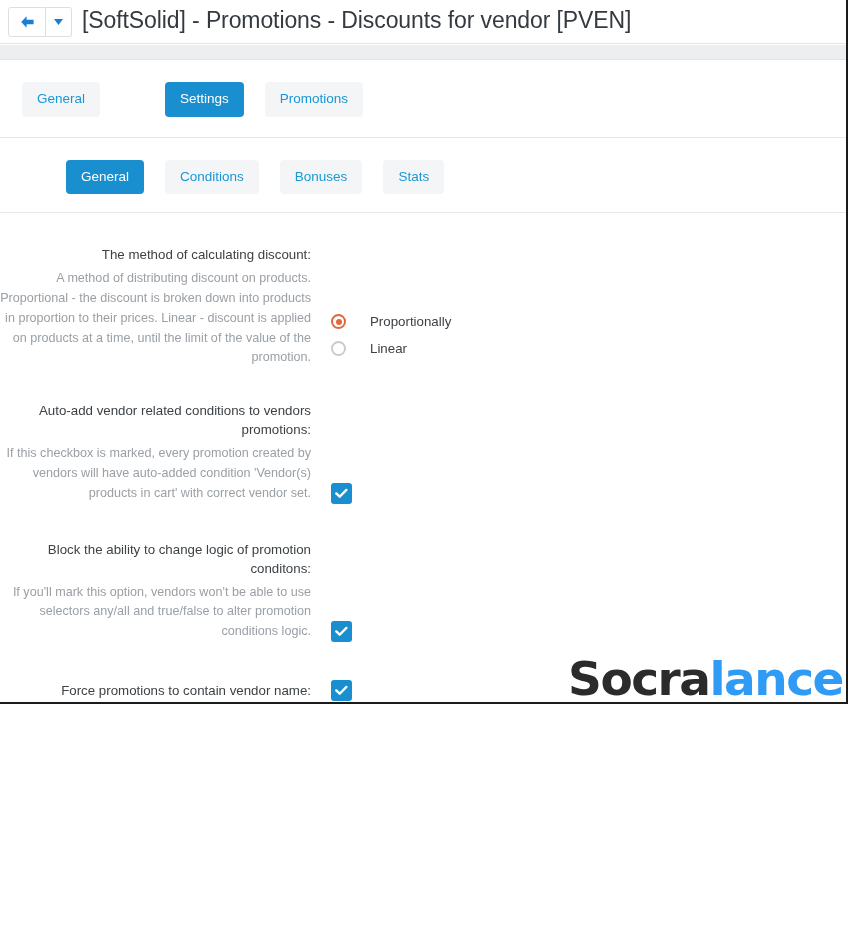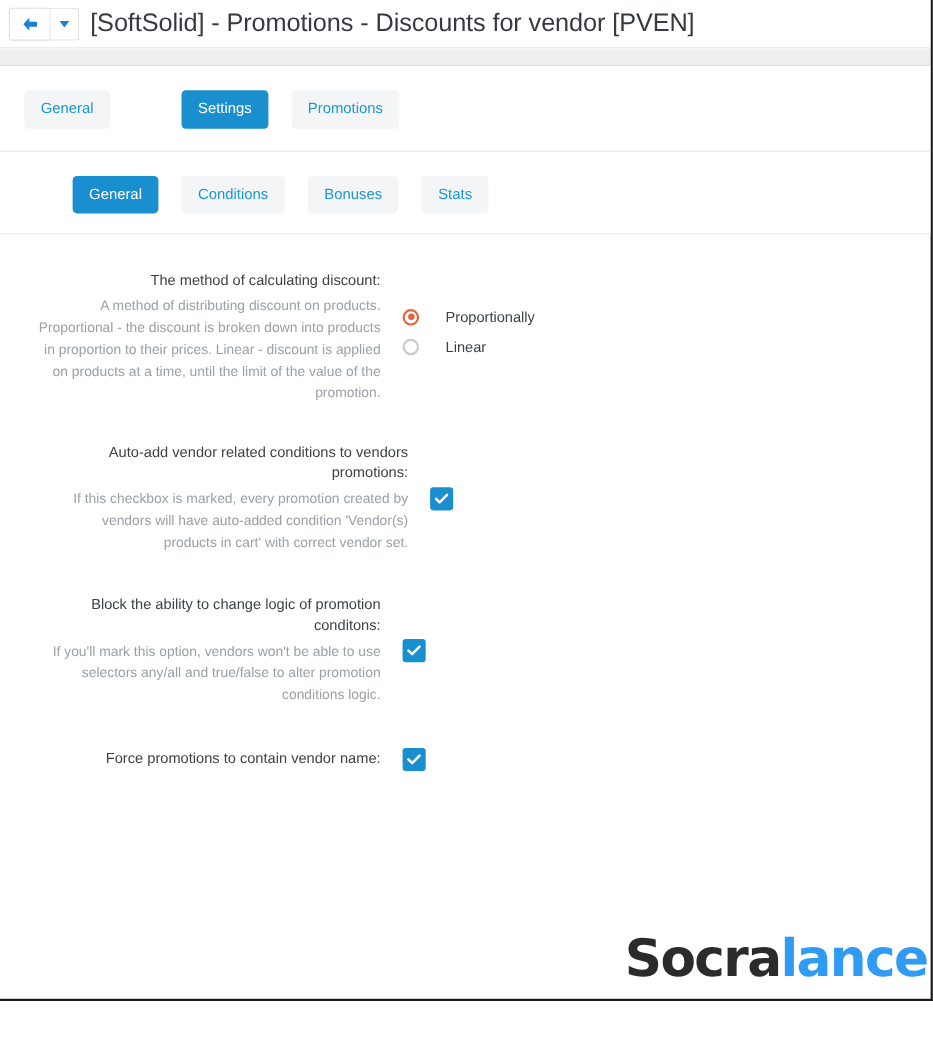--- a/index.html
+++ b/index.html
@@ -10,21 +10,21 @@
   body {
     width: 848px; height: 945px;
     background: #ffffff;
     font-family: "Liberation Sans", sans-serif;
     color: #333333;
     overflow: hidden;
     position: relative;
   }
 
   .app-frame {
-    width: 848px; height: 910px;
+    width: 848px; height: 704px;
     position: relative;
     background: #ffffff;
     border-right: 2px solid #1a1a1a;
     border-bottom: 2px solid #1a1a1a;
     overflow: hidden;
   }
 
   
   .header {
     height: 44px;
@@ -110,23 +110,22 @@
     background: #e6e8ea;
     width: 100%;
   }
 
   
   .form-area {
     padding: 0;
   }
   .field-row {
     display: flex;
-    align-items: center;
+    align-items: flex-end;
     padding: 0;
-    margin-left: 35px;
   }
   .field-row .label-col {
     width: 311px;
     flex: 0 0 311px;
     text-align: right;
     padding-right: 0;
   }
   .field-label {
     font-size: 13.3px;
     color: #3d4246;
@@ -140,21 +139,21 @@
     display: block;
     margin-top: 4px;
   }
   .field-row .control-col {
     flex: 1 1 auto;
     padding-left: 20px;
     padding-top: 1px;
   }
 
   .row-method   { padding-top: 33px; }
-  .row-autoadd  { padding-top: 34px; padding-left: 25px; }
+  .row-autoadd  { padding-top: 34px; }
   .row-block    { padding-top: 37px; }
   .row-force    { padding-top: 37px; }
 
   
   .radio-option {
     display: flex;
     align-items: center;
     gap: 24px;
     margin-bottom: 12px;
     cursor: pointer;
@@ -194,21 +193,21 @@
     align-items: center;
     justify-content: center;
     cursor: pointer;
   }
   .checkbox-box svg { display: block; }
 
   
   .watermark {
     position: absolute;
     right: 3px;
-    bottom: 13px;
+    bottom: 0;
     font-size: 47px;
     font-weight: 700;
     letter-spacing: -1.5px;
     line-height: 1;
     font-family: "DejaVu Sans", sans-serif;
     user-select: none;
     white-space: nowrap;
   }
   .wm-dark { color: #2b2b2b; }
   .wm-blue { color: #2f9bf5; }

